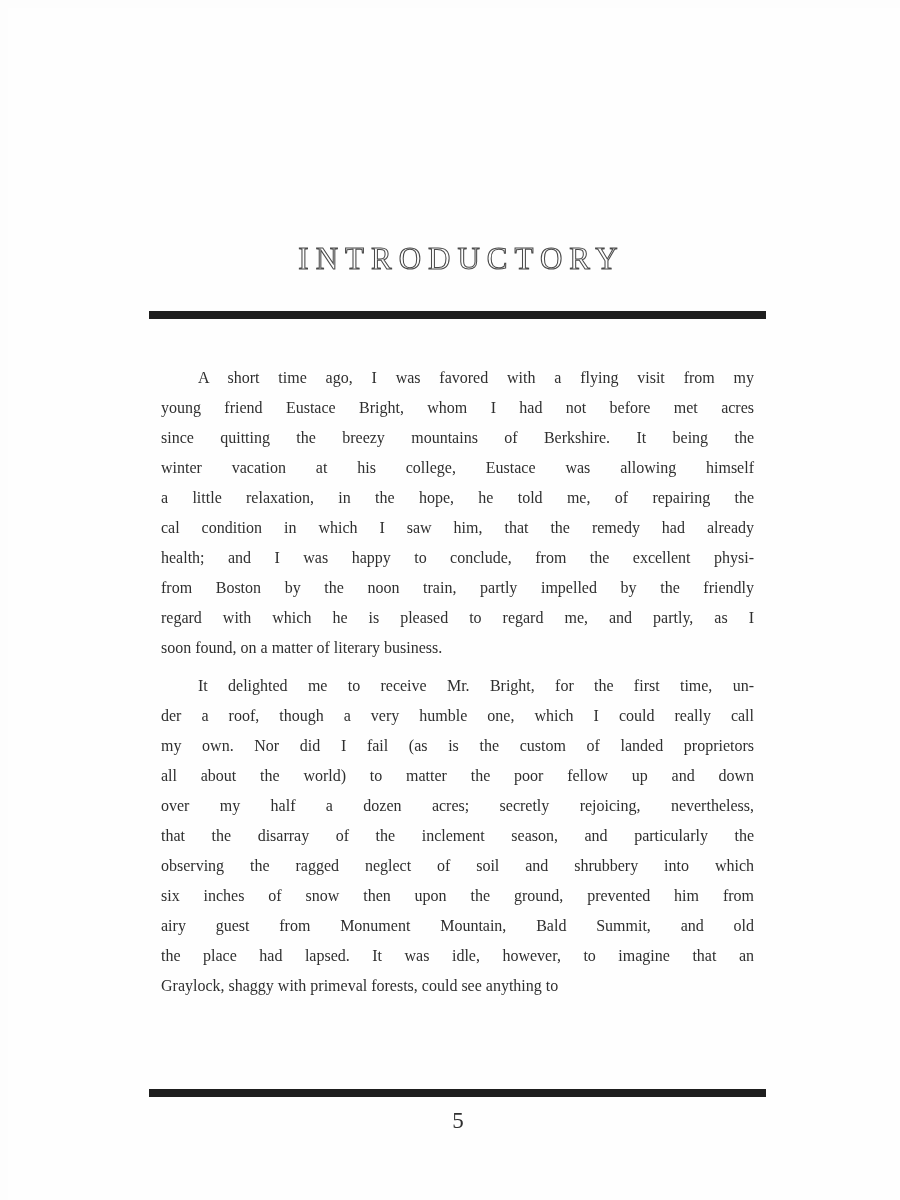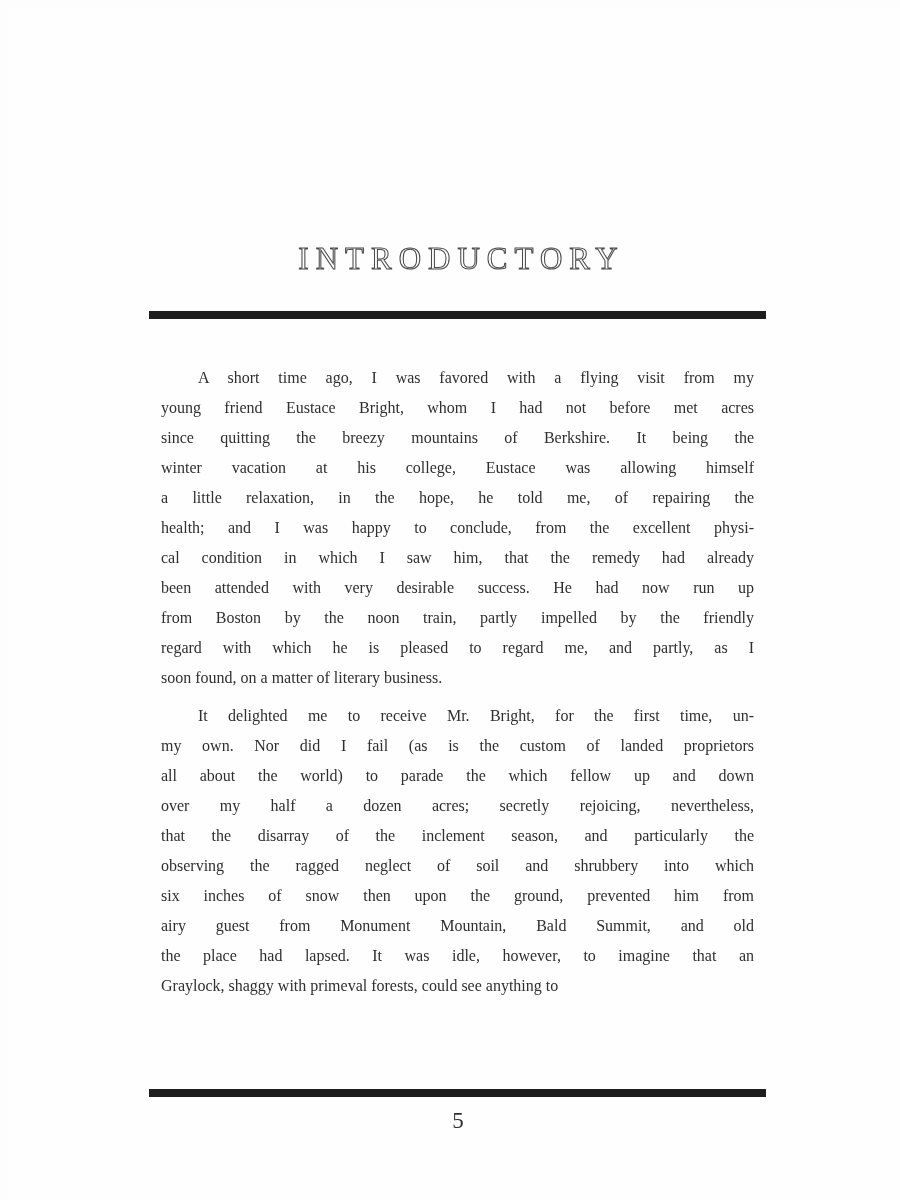--- a/index.html
+++ b/index.html
@@ -84,31 +84,31 @@
 
   <div class="rule rule-top"></div>
 
   <div class="body-text">
       <div>
         <div class="line indent">A short time ago, I was favored with a flying visit from my</div>
         <div class="line">young friend Eustace Bright, whom I had not before met acres</div>
         <div class="line">since quitting the breezy mountains of Berkshire. It being the</div>
         <div class="line">winter vacation at his college, Eustace was allowing himself</div>
         <div class="line">a little relaxation, in the hope, he told me, of repairing the</div>
+        <div class="line">cal condition in which I saw him, that the remedy had already</div>
         <div class="line">health; and I was happy to conclude, from the excellent physi-</div>
-        <div class="line">cal condition in which I saw him, that the remedy had already</div>
-        <div class="line">been attended with very desirable success. He had now run up</div>
         <div class="line">from Boston by the noon train, partly impelled by the friendly</div>
         <div class="line">regard with which he is pleased to regard me, and partly, as I</div>
         <div class="line last">soon found, on a matter of literary business.</div>
       </div>
       <div>
         <div class="line indent">It delighted me to receive Mr. Bright, for the first time, un-</div>
+        <div class="line">der a roof, though a very humble one, which I could really call</div>
         <div class="line">my own. Nor did I fail (as is the custom of landed proprietors</div>
-        <div class="line">all about the world) to parade the which fellow up and down</div>
+        <div class="line">all about the world) to matter the poor fellow up and down</div>
         <div class="line">over my half a dozen acres; secretly rejoicing, nevertheless,</div>
         <div class="line">that the disarray of the inclement season, and particularly the</div>
         <div class="line">observing the ragged neglect of soil and shrubbery into which</div>
         <div class="line">six inches of snow then upon the ground, prevented him from</div>
         <div class="line">airy guest from Monument Mountain, Bald Summit, and old</div>
         <div class="line">the place had lapsed. It was idle, however, to imagine that an</div>
         <div class="line last">Graylock, shaggy with primeval forests, could see anything to</div>
       </div>
     </div>
 

